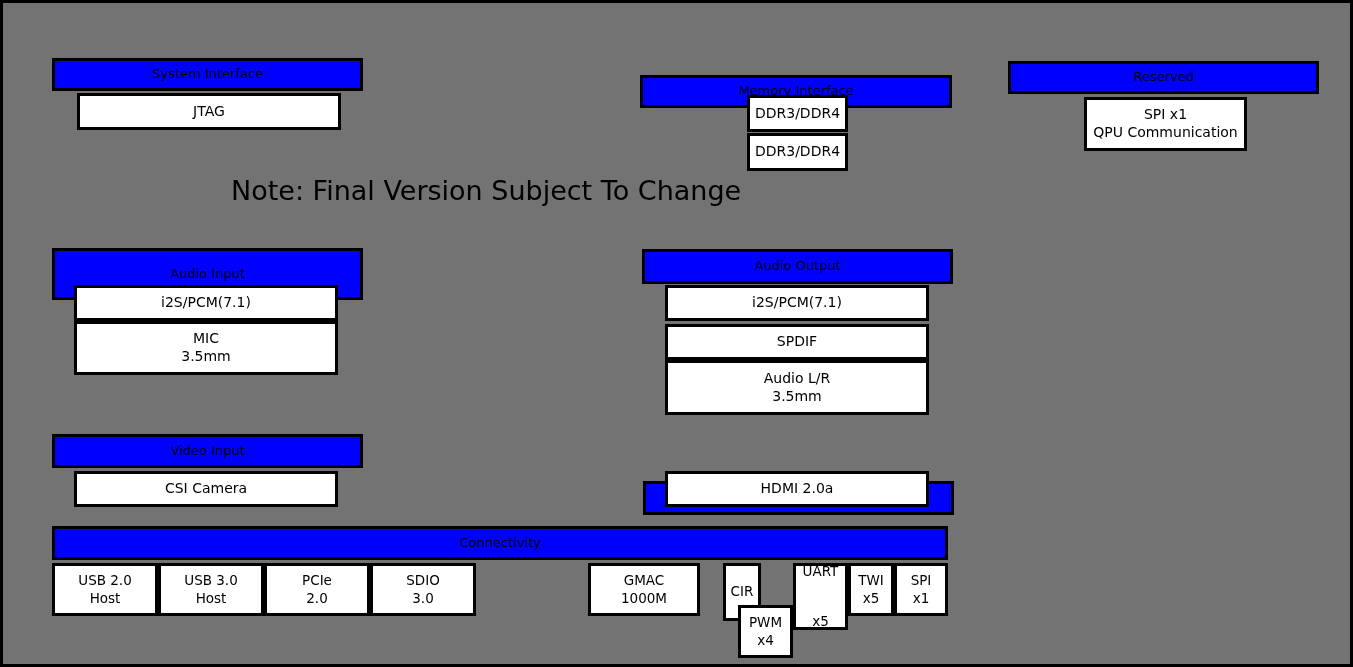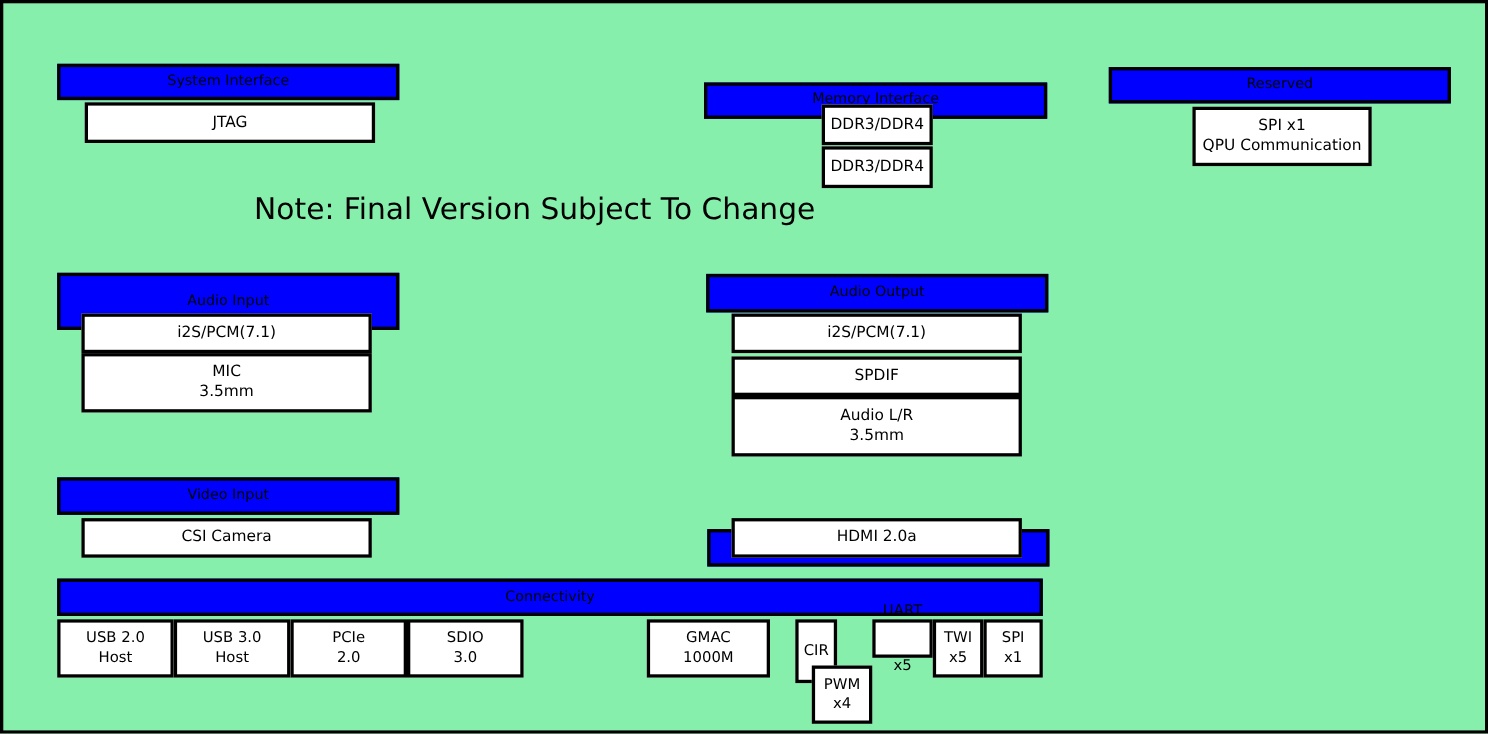--- a/index.html
+++ b/index.html
@@ -4,21 +4,21 @@
 <style>
   html, body {
     margin: 0;
     padding: 0;
     background: #ffffff;
   }
   #canvas {
     position: relative;
     width: 1353px;
     height: 667px;
-    background: #86efac;
+    background: #737373;
     border: 3px solid #000000;
     box-sizing: border-box;
     font-family: "DejaVu Sans", "Liberation Sans", sans-serif;
     overflow: hidden;
   }
   .hdr {
     position: absolute;
     background: #0000ff;
     border: 3px solid #000000;
     box-sizing: border-box;
@@ -145,21 +145,21 @@
     <span>GMAC</span>
     <span class="l2">1000M</span>
   </div>
   <div class="conn-cell" style="left:720px; top:560px; width:38px; height:58px;">
     <span>CIR</span>
   </div>
   <div class="conn-cell" style="left:735px; top:560px; width:55px; height:53px;margin-top:42px;">
     <span>PWM</span>
     <span class="l2">x4</span>
   </div>
-  <div class="conn-cell" style="left:790px; top:560px; width:55px; height:35px;gap:32px;">
+  <div class="conn-cell" style="left:790px; top:560px; width:55px; height:67px;gap:32px;">
     <span>UART</span>
     <span class="l2">x5</span>
   </div>
   <div class="conn-cell" style="left:845px; top:560px; width:46px; height:53px;">
     <span>TWI</span>
     <span class="l2">x5</span>
   </div>
   <div class="conn-cell" style="left:891px; top:560px; width:54px; height:53px;">
     <span>SPI</span>
     <span class="l2">x1</span>

